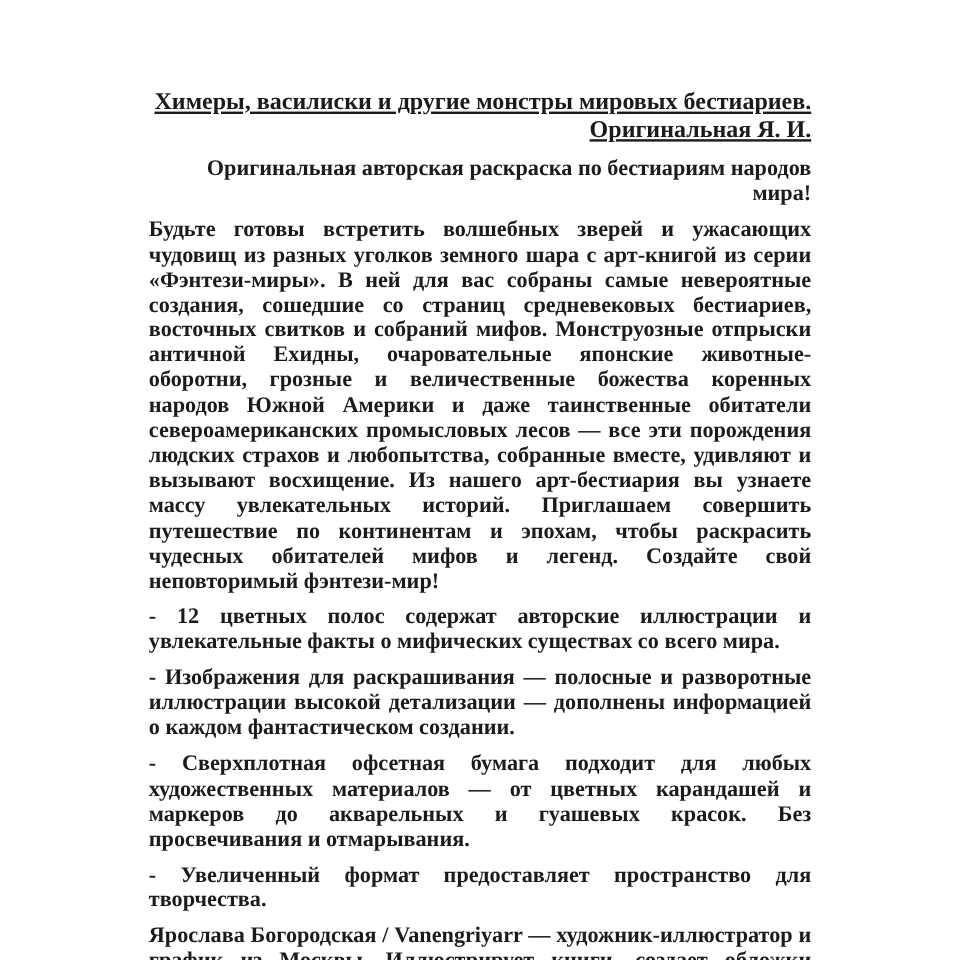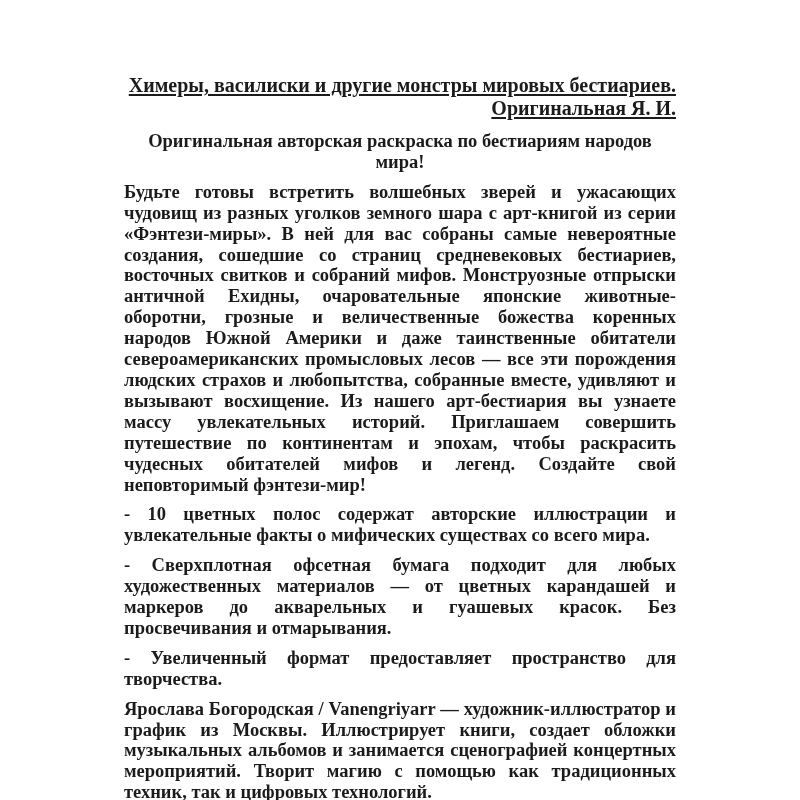--- a/index.html
+++ b/index.html
@@ -35,21 +35,21 @@
     text-underline-offset: 2px;
   }
   p {
     font-size: 18.5px;
     line-height: 20.9px;
     margin: 0 0 9px 0;
     text-align: justify;
     text-justify: inter-word;
   }
   p.subtitle {
-    text-align: center;
+    text-align: right;
   }
   p.bio {
     margin-bottom: 0;
   }
 </style>
 </head>
 <body>
 
 <div class="page">
 
@@ -59,19 +59,20 @@
     </div>
     <div class="title-line">
       <span>Оригинальная Я. И.</span>
     </div>
   </div>
 
   <p class="subtitle">Оригинальная авторская раскраска по бестиариям народов мира!</p>
 
   <p>Будьте готовы встретить волшебных зверей и ужасающих чудовищ из разных уголков земного шара с арт-книгой из серии «Фэнтези-миры». В ней для вас собраны самые невероятные создания, сошедшие со страниц средневековых бестиариев, восточных свитков и собраний мифов. Монструозные отпрыски античной Ехидны, очаровательные японские животные-оборотни, грозные и величественные божества коренных народов Южной Америки и даже таинственные обитатели североамериканских промысловых лесов — все эти порождения людских страхов и любопытства, собранные вместе, удивляют и вызывают восхищение. Из нашего арт-бестиария вы узнаете массу увлекательных историй. Приглашаем совершить путешествие по континентам и эпохам, чтобы раскрасить чудесных обитателей мифов и легенд. Создайте свой неповторимый фэнтези-мир!</p>
 
-  <p>- 10 цветных полос содержат авторские иллюстрации и увлекательные факты о мифических существах со всего мира.</p>
+  <p>- 12 цветных полос содержат авторские иллюстрации и увлекательные факты о мифических существах со всего мира.</p>
+  <p>- Изображения для раскрашивания — полосные и разворотные иллюстрации высокой детализации — дополнены информацией о каждом фантастическом создании.</p>
   <p>- Сверхплотная офсетная бумага подходит для любых художественных материалов — от цветных карандашей и маркеров до акварельных и гуашевых красок. Без просвечивания и отмарывания.</p>
   <p>- Увеличенный формат предоставляет пространство для творчества.</p>
 
   <p class="bio">Ярослава Богородская / Vanengriyarr — художник-иллюстратор и график из Москвы. Иллюстрирует книги, создает обложки музыкальных альбомов и занимается сценографией концертных мероприятий. Творит магию с помощью как традиционных техник, так и цифровых технологий.</p>
 
 </div>
 
 </body></html>

